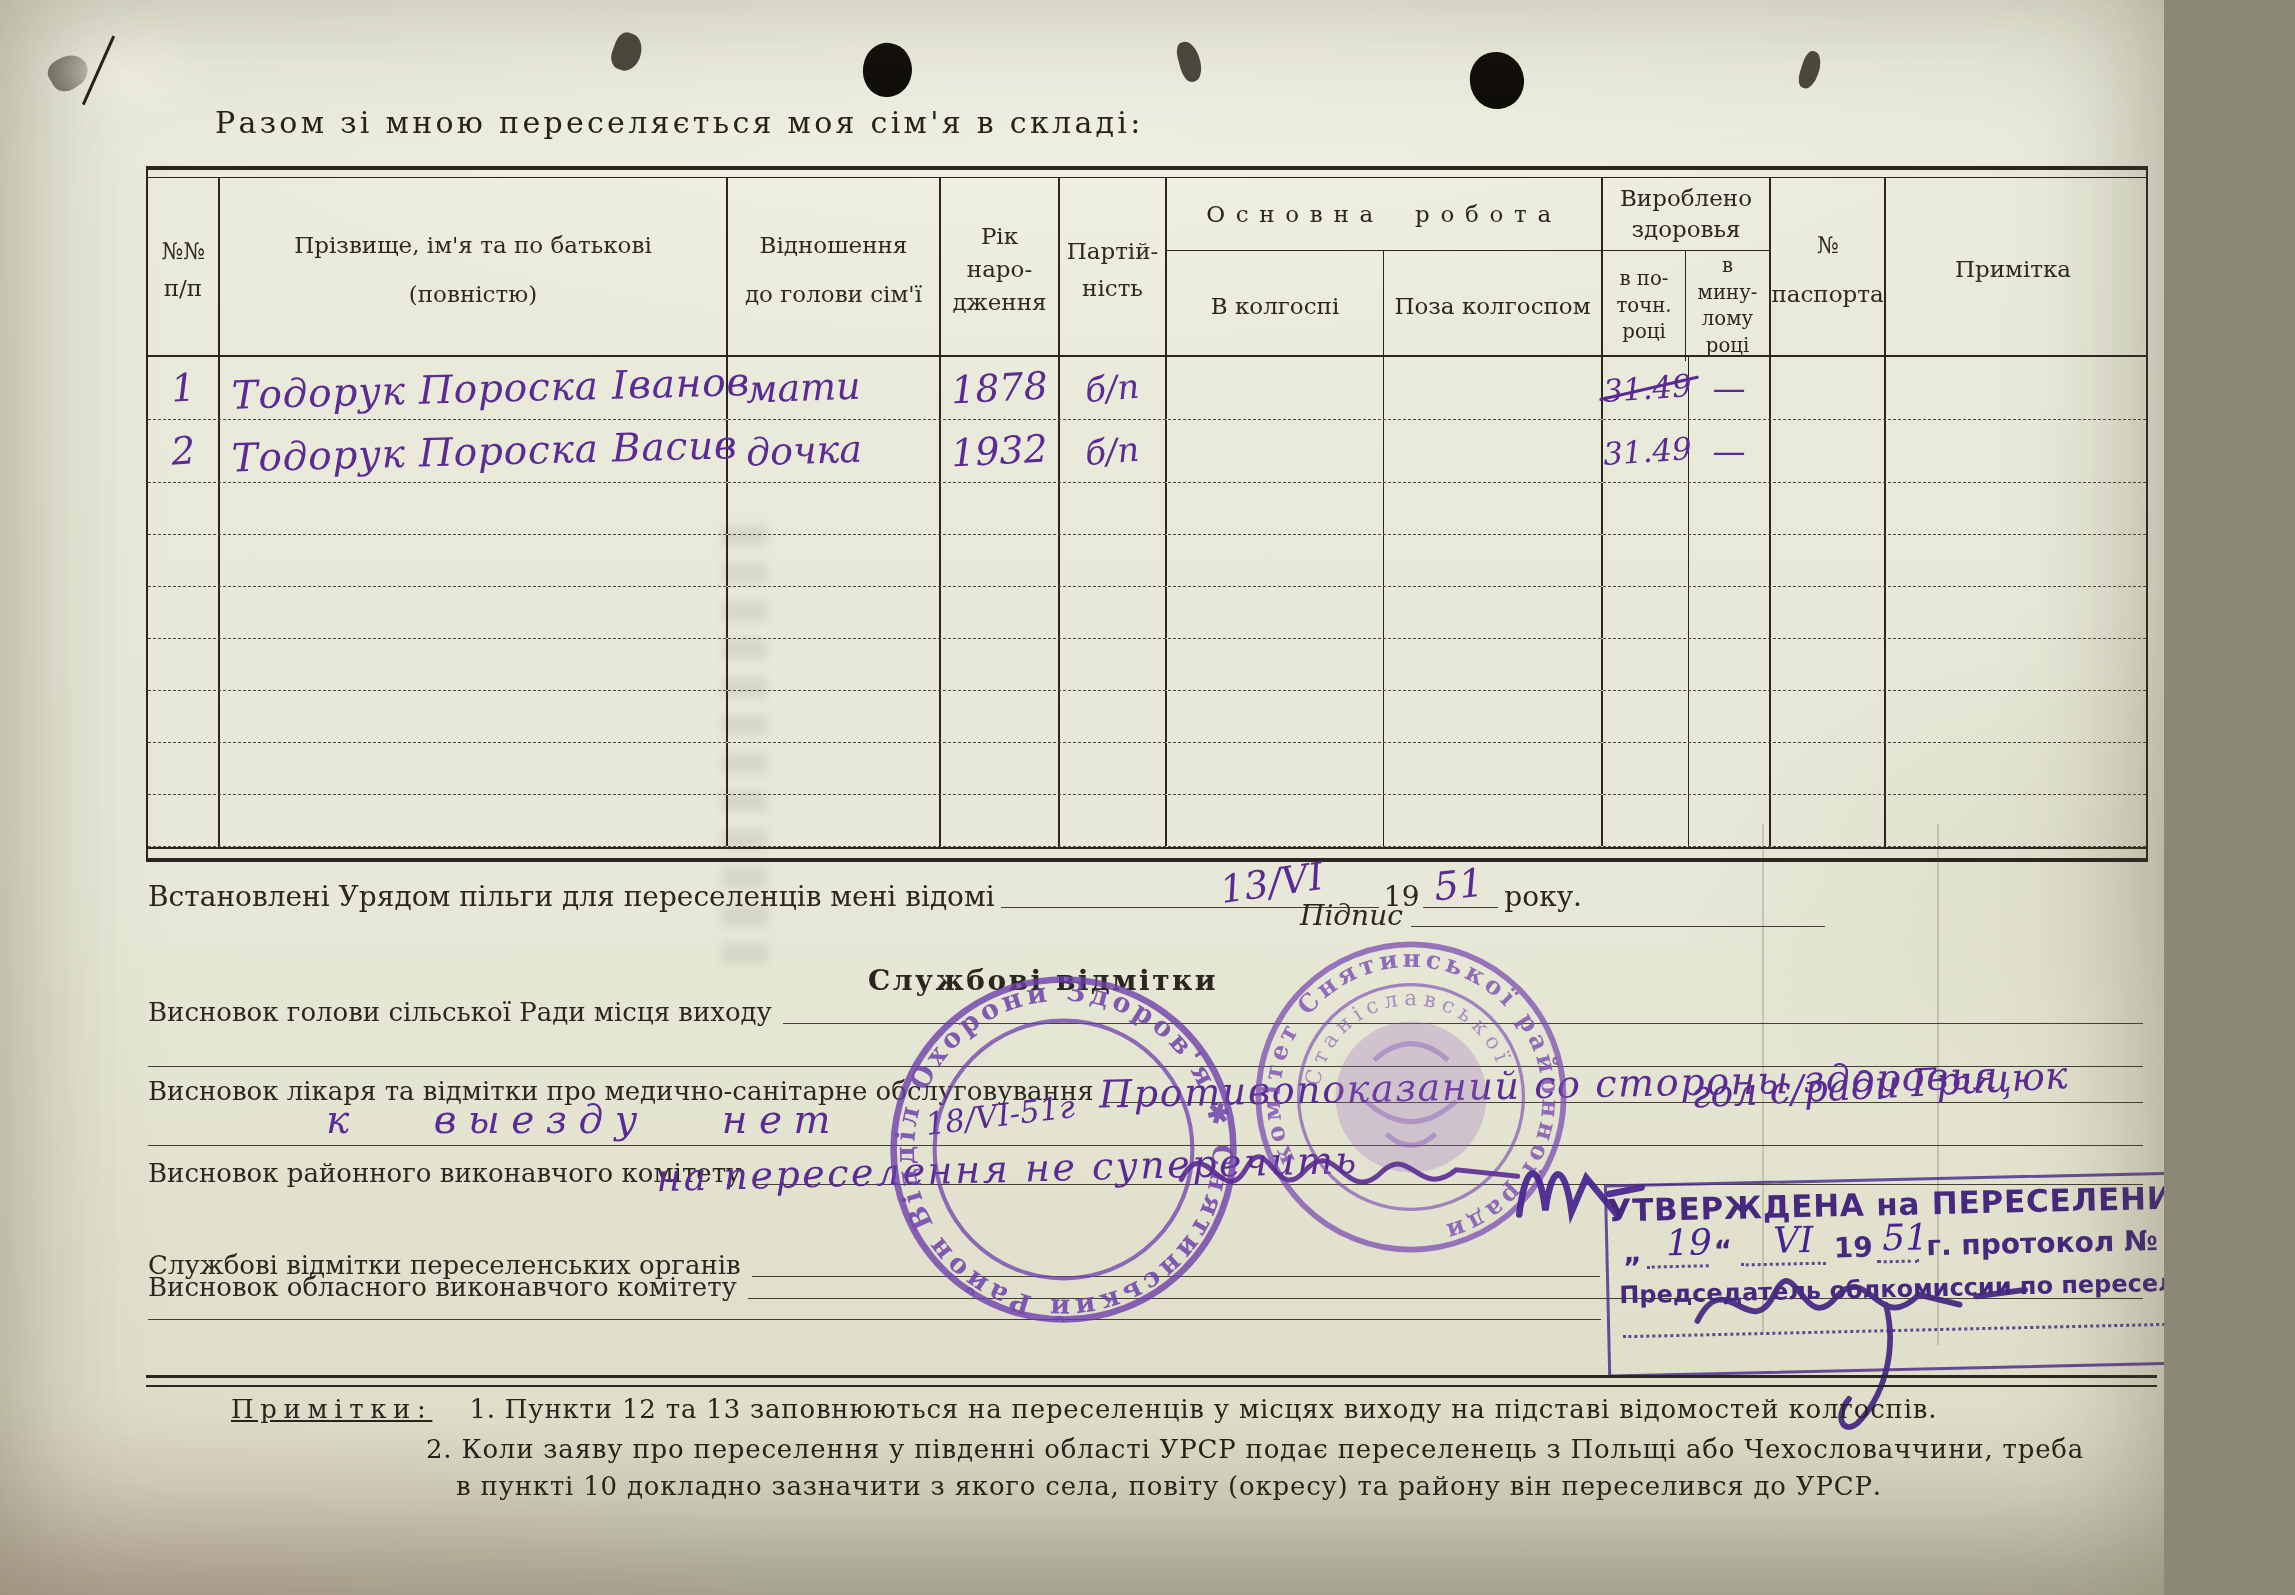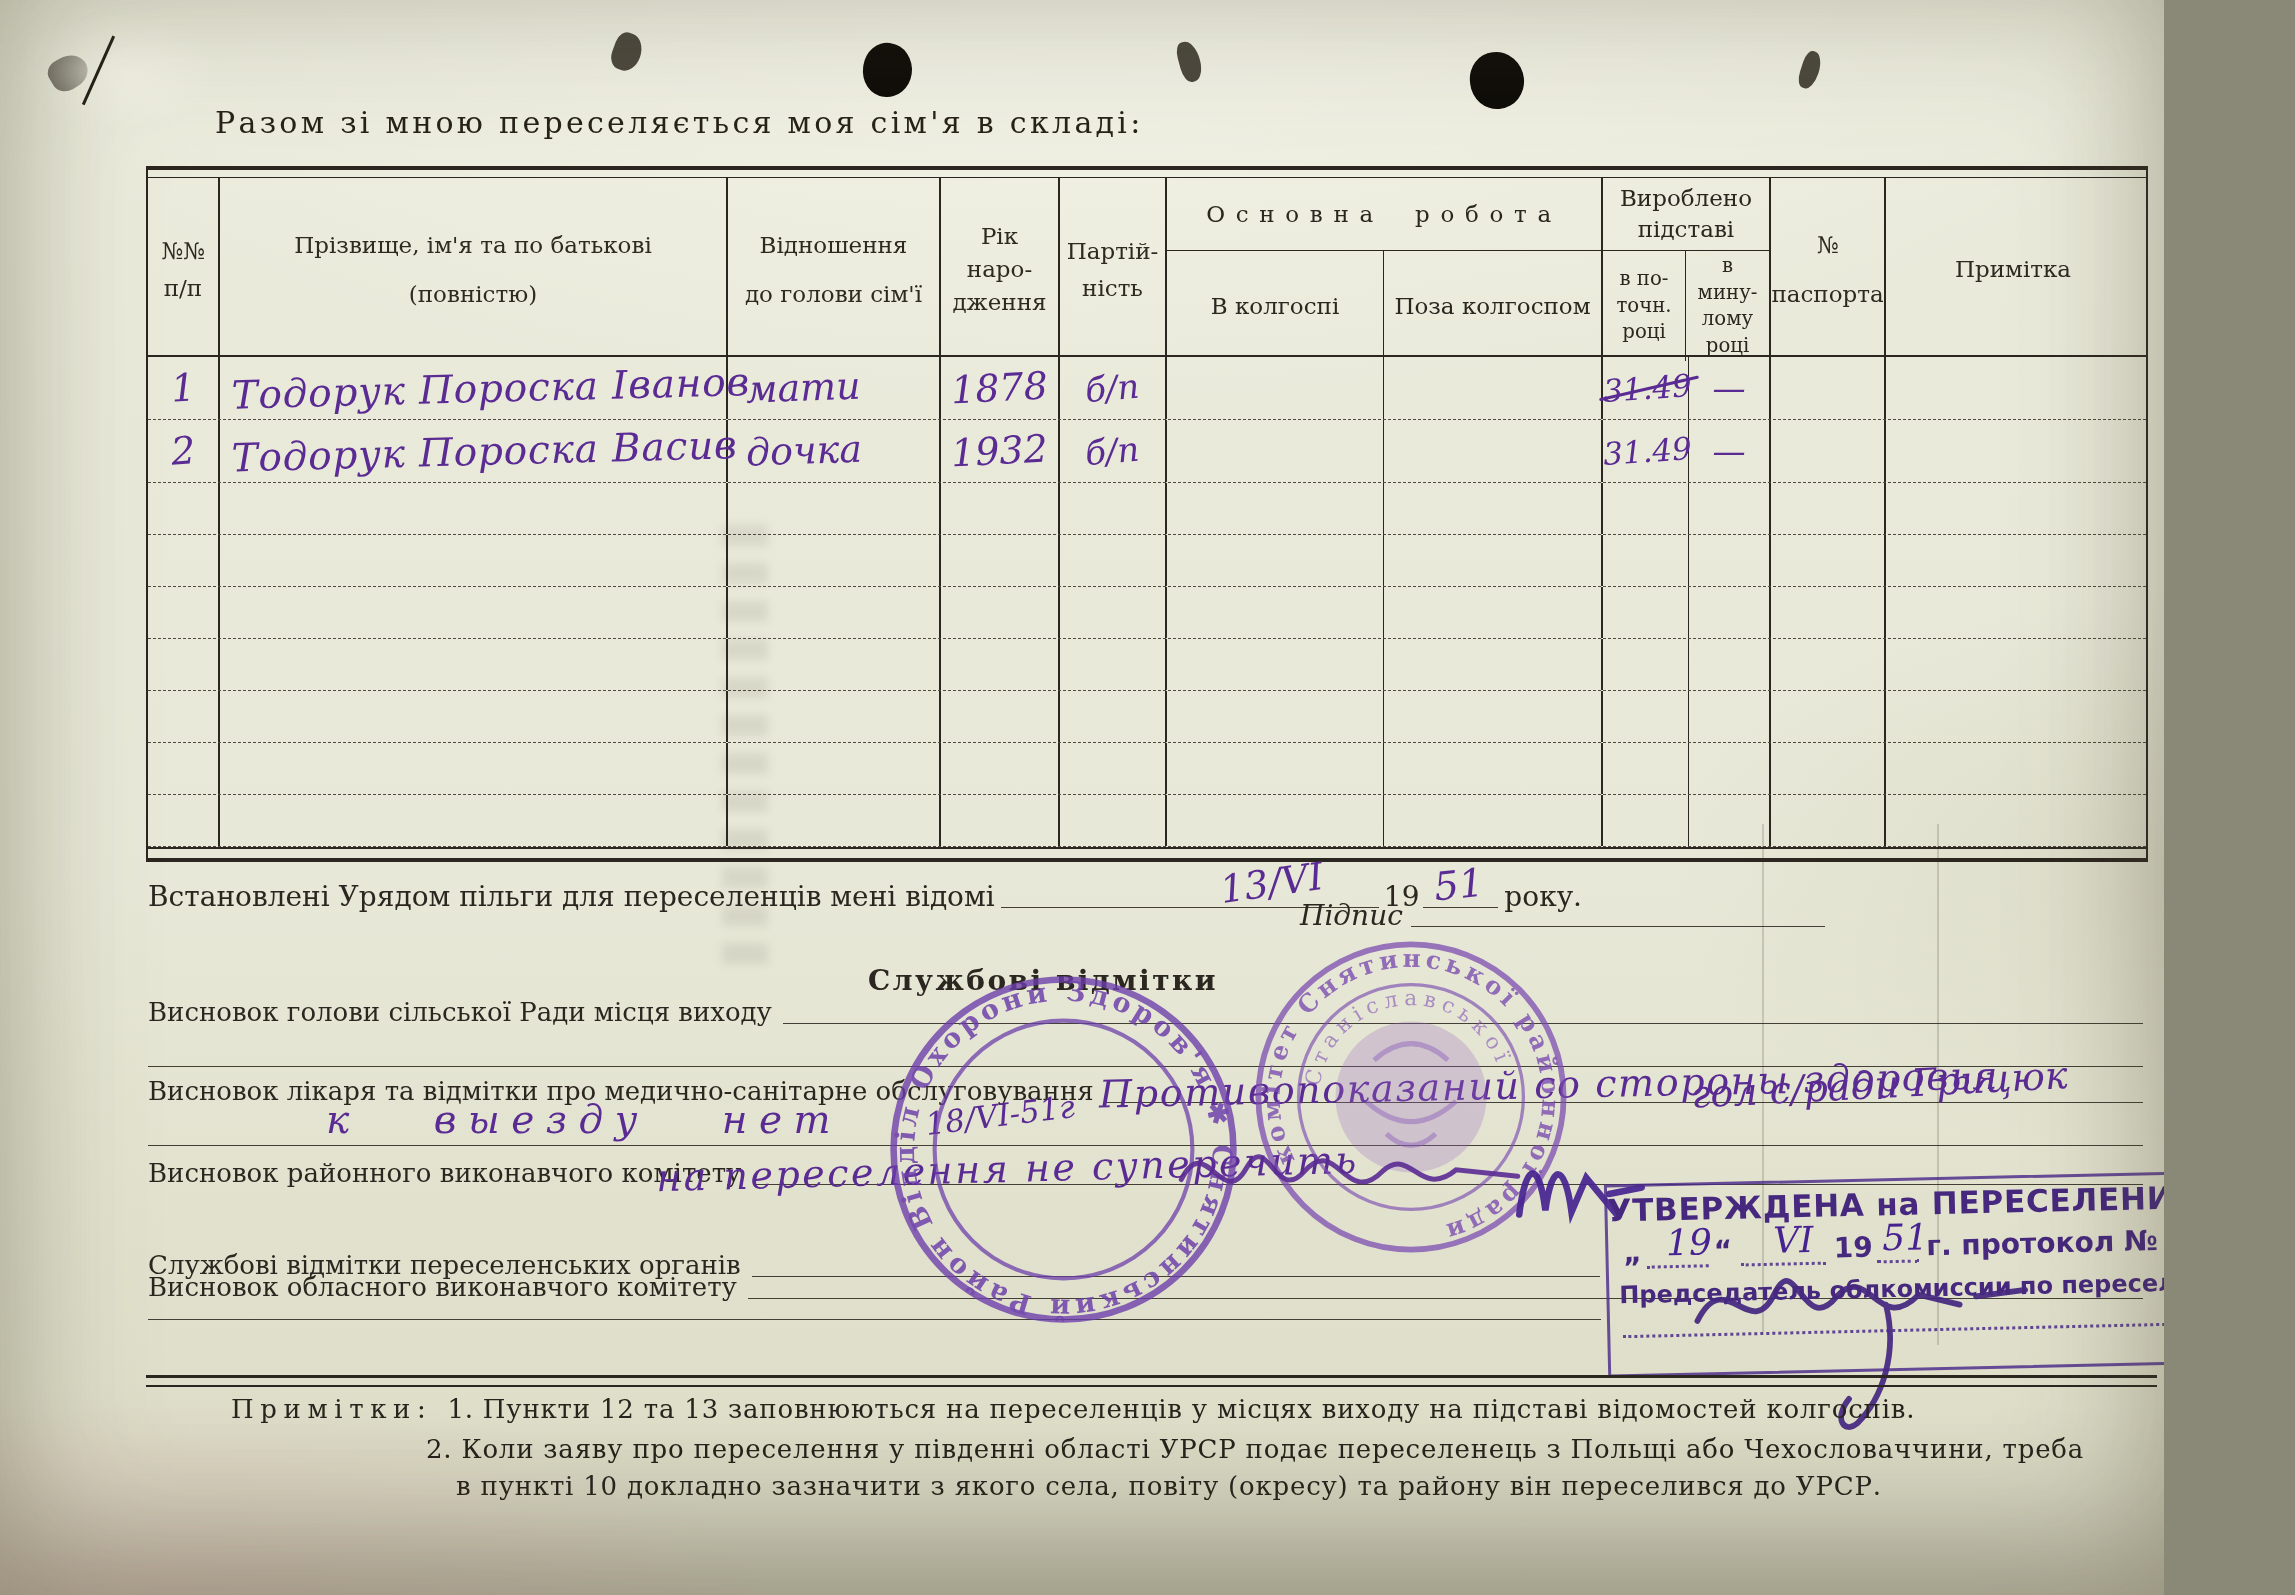--- a/index.html
+++ b/index.html
@@ -80,21 +80,21 @@
   .rs-row2{display:flex;align-items:flex-end;font-size:28px;font-weight:bold;margin:8.2px 14.8px 0 14.8px;}
   .rs-dots{border-bottom:3.3px dotted rgba(74,42,138,.85);position:relative;height:6.6px;}
   .rs-row3{font-size:24px;font-weight:bold;margin:11.5px 9.8px 0 9.8px;white-space:nowrap;}
   .rs-row4{margin:21.3px 13px 0 13px;border-bottom:3.3px dotted rgba(74,42,138,.85);height:4.9px;}
   .rs-hand{position:absolute;bottom:1.6px;font-family:"DejaVu Serif",serif;font-style:italic;font-weight:normal;
       color:#472391;font-size:36px;}
   .sig{position:absolute;overflow:visible;}
   .footsep{position:absolute;left:146px;top:1375px;width:2011px;height:6.6px;
       border-top:3.3px solid var(--ink);border-bottom:2.5px solid var(--ink);}
   .foot{position:absolute;font-size:26px;letter-spacing:0.8px;white-space:nowrap;color:#28231c;}
-  .foot .flabel{letter-spacing:6.6px;margin-right:6px;}
+  .foot .flabel{letter-spacing:6.6px;margin-right:28px;text-decoration:underline;}
 </style>
 </head>
 <body>
 
 <div class="page">
 
   <div class="hole" style="left:863px;top:43px;width:49px;height:54px;transform:rotate(8deg);"></div>
   <div class="hole" style="left:1470px;top:52px;width:54px;height:57px;transform:rotate(-6deg);"></div>
   <div class="speck" style="left:613px;top:33px;width:28px;height:38px;transform:rotate(20deg);"></div>
   <div class="speck" style="left:1179px;top:41px;width:21.3px;height:41px;transform:rotate(-15deg);"></div>
@@ -127,21 +127,21 @@
 ність</div>
       <div class="hgroup">
         <div class="gtitle spread">Основна робота</div>
         <div class="gcells">
           <div style="font-size:23px;">В колгоспі</div>
           <div style="font-size:23px;">Поза колгоспом</div>
         </div>
       </div>
       <div class="hgroup">
         <div class="gtitle">Вироблено
-підставі</div>
+здоровья</div>
         <div class="gcells">
           <div>в по-
 точн.
 році</div>
           <div>в
 мину-
 лому
 році</div>
         </div>
       </div>

